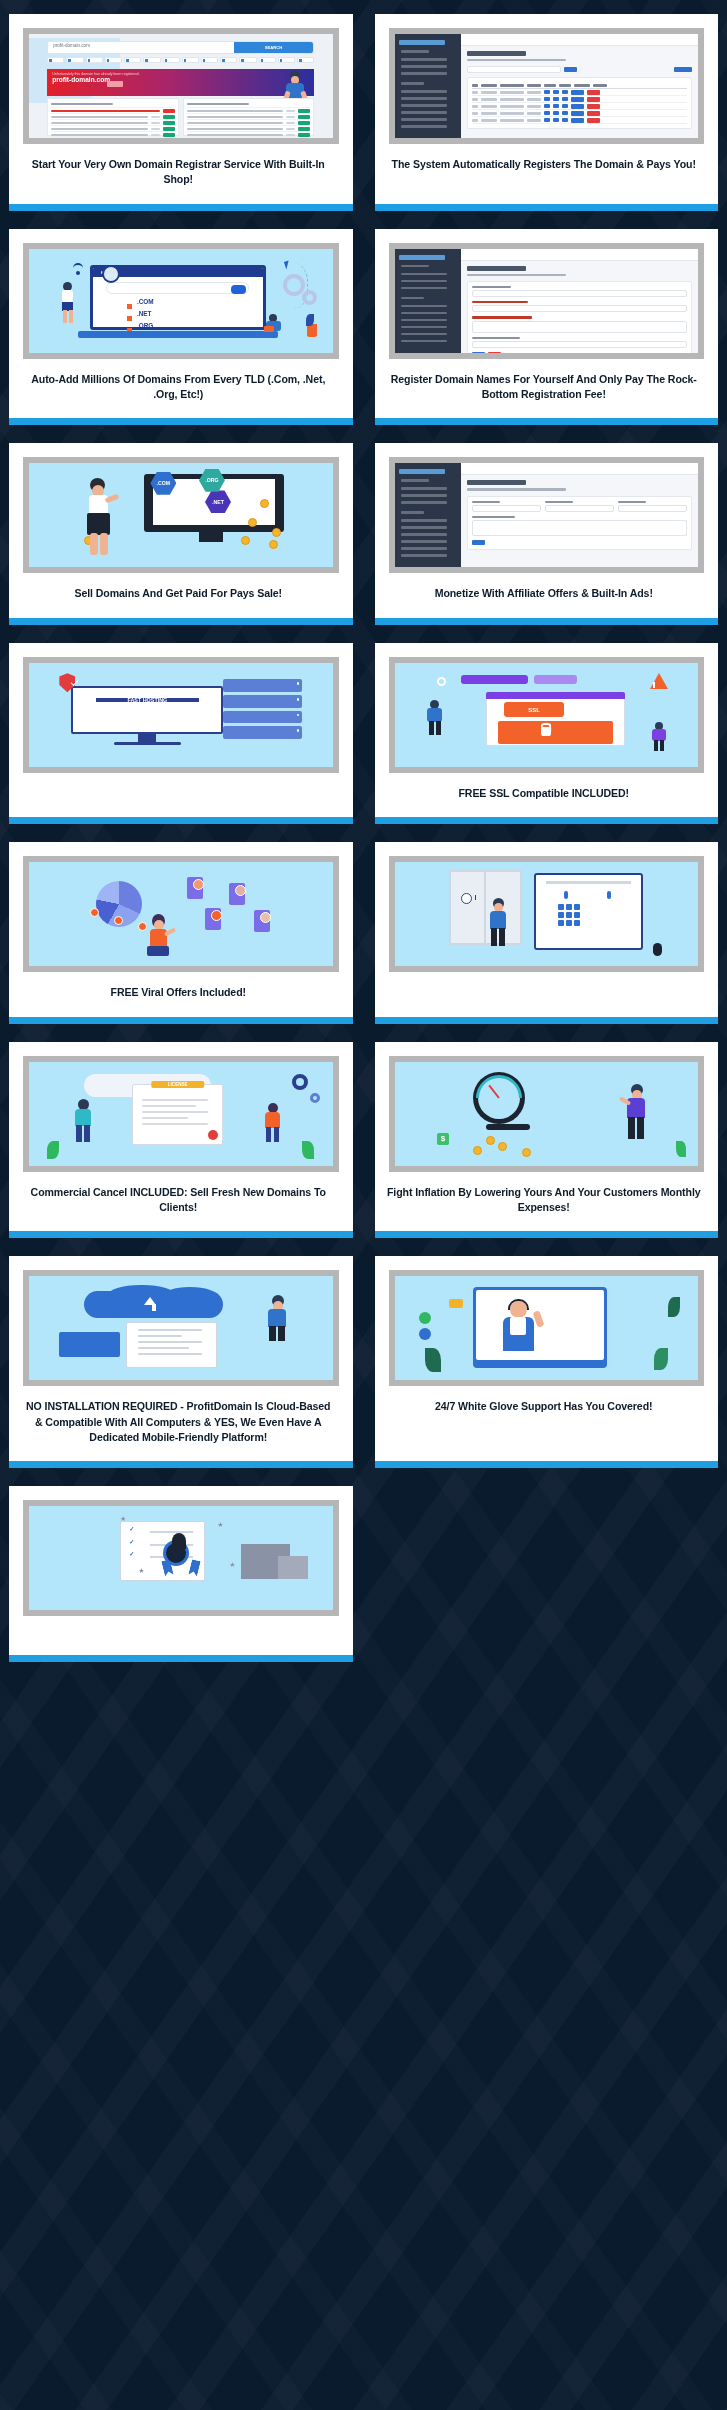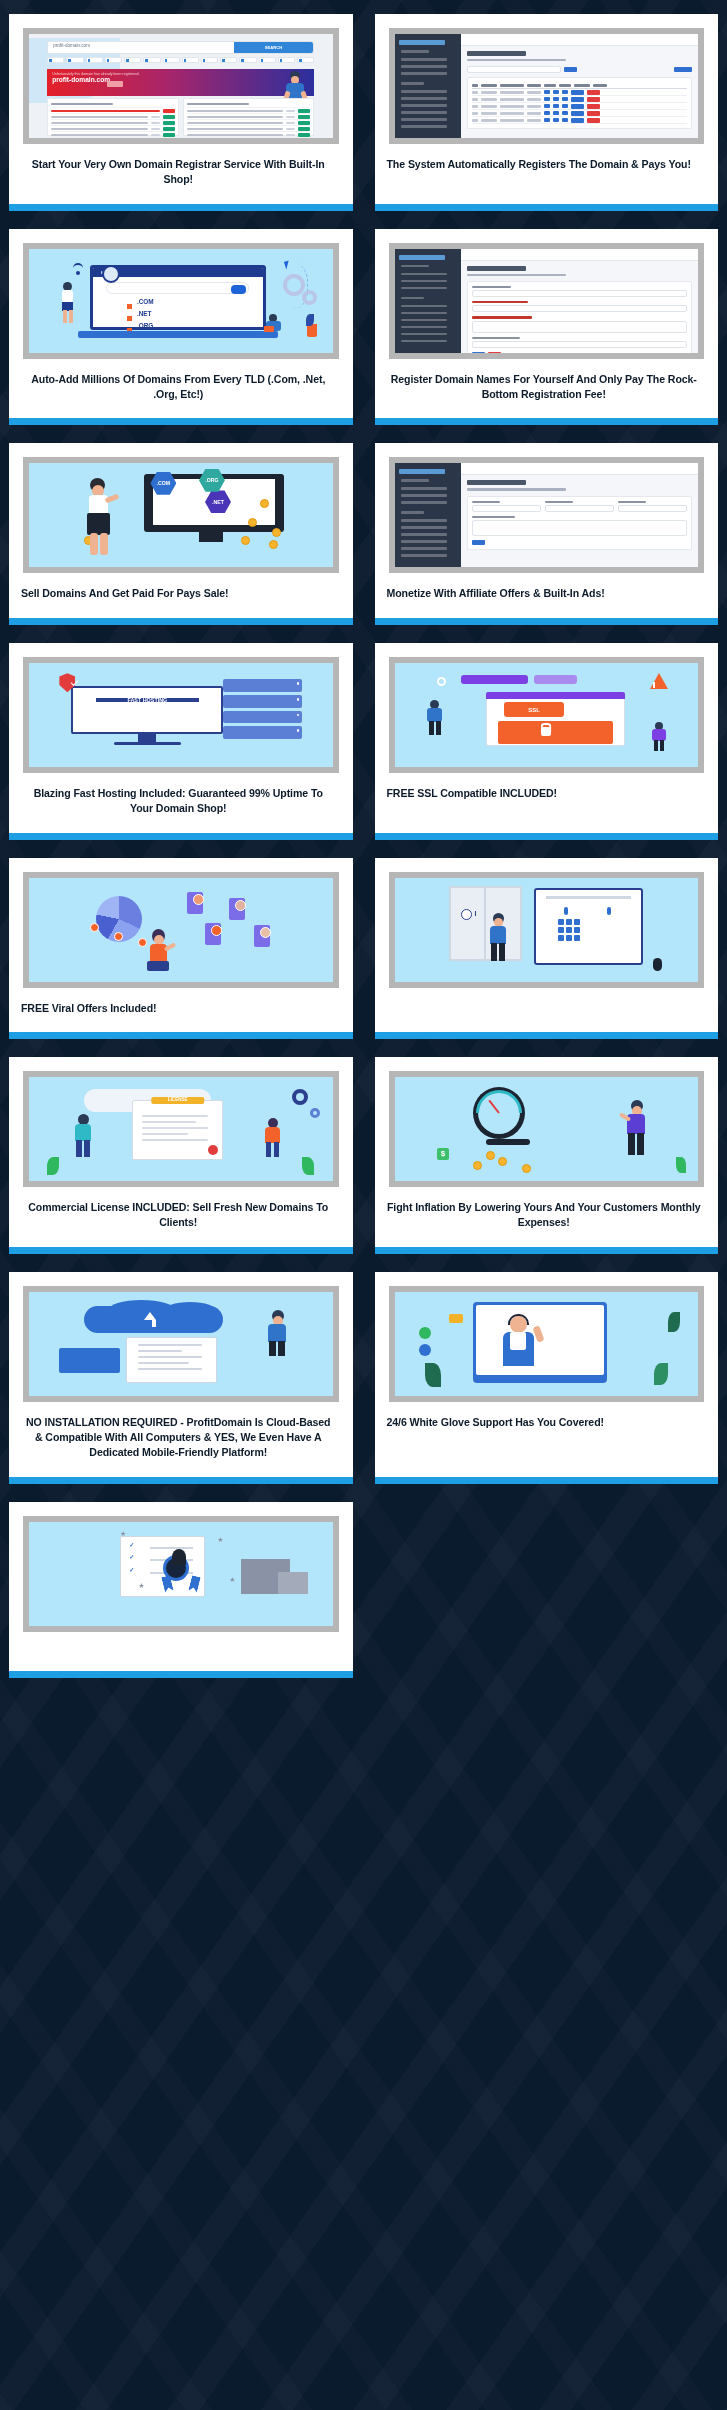--- a/index.html
+++ b/index.html
@@ -62,21 +62,21 @@
     display: block;
   }
 
   .shot.light { background: #b3e5fb; }
   .shot.app   { background: #f3f5f9; }
 
   .card-caption {
     flex: 1;
     display: flex;
     align-items: flex-start;
-    justify-content: flex-start;
+    justify-content: center;
     padding: 13px 17px 16px 12px;
   }
 
   .caption-text {
     font-family: "Liberation Sans", sans-serif;
     font-weight: bold;
     font-size: 10.6px;
     line-height: 1.45;
     color: #0d1b2a;
     text-align: center;
@@ -660,23 +660,20 @@
             <div>FAST HOSTING</div>
           </div>
           <div class="ill" style="left:36%;top:68%;width:6%;height:8%;background:#2b3f8f;"></div>
           <div class="ill" style="left:28%;top:76%;width:22%;height:3%;background:#2b3f8f;border-radius:2px;"></div>
 
           <div class="shield" style="left:10%;top:10%;"></div>
           <div class="ill" style="left:14%;top:17%;width:7px;height:4px;border-left:1.6px solid #fff;border-bottom:1.6px solid #fff;transform:rotate(-45deg);"></div>
         </div>
       </div>
     </div>
-    <div class="card-caption">
-      <div class="caption-text">Blazing Fast Hosting Included: Guaranteed 99% Uptime To Your Domain Shop!</div>
-    </div>
   </div>
 
   <div class="card">
     <div class="card-img-wrap">
       <div class="frame">
         <div class="shot light">
           <div class="ill" style="right:10%;top:10%;width:0;height:0;border-left:9px solid transparent;border-right:9px solid transparent;border-bottom:16px solid #f2622a;"></div>
           <div class="ill" style="right:14.2%;top:18%;width:1.6px;height:6px;background:#fff;"></div>
 
           <div class="ill" style="left:22%;top:12%;width:22%;height:8%;background:#7b3fe4;border-radius:3px;"></div>
@@ -822,21 +819,21 @@
             <div class="rect" style="left:4px;top:24px;width:5px;height:15px;background:#2b3f8f;"></div>
             <div class="rect" style="left:12px;top:24px;width:5px;height:15px;background:#2b3f8f;"></div>
           </div>
 
           <div class="ill" style="left:6%;bottom:6%;width:12px;height:18px;background:#2fb85f;border-radius:50% 0 50% 0;"></div>
           <div class="ill" style="right:6%;bottom:6%;width:12px;height:18px;background:#2fb85f;border-radius:0 50% 0 50%;"></div>
         </div>
       </div>
     </div>
     <div class="card-caption">
-      <div class="caption-text">Commercial License INCLUDED: Sell Fresh New Domains To Clients!</div>
+      <div class="caption-text">Commercial Cancel INCLUDED: Sell Fresh New Domains To Clients!</div>
     </div>
   </div>
 
   <div class="card">
     <div class="card-img-wrap">
       <div class="frame">
         <div class="shot light">
           <div class="gauge" style="left:26%;top:10%;width:52px;height:52px;">
             <div class="inner"></div>
             <div class="arc"></div>
@@ -926,21 +923,21 @@
           <div class="badge-ico" style="left:8%;top:34%;width:12px;height:12px;background:#2fb85f;"></div>
           <div class="badge-ico" style="left:8%;top:50%;width:12px;height:12px;background:#2f6fd0;"></div>
 
           <div class="leaf" style="left:10%;bottom:8%;width:16px;height:24px;background:#1f6b4f;"></div>
           <div class="leaf" style="right:10%;bottom:10%;width:14px;height:22px;background:#2b8f63;border-radius:50% 0 50% 0;"></div>
           <div class="leaf" style="right:6%;top:20%;width:12px;height:20px;background:#1f6b4f;border-radius:50% 0 50% 0;"></div>
         </div>
       </div>
     </div>
     <div class="card-caption">
-      <div class="caption-text">24/6 White Glove Support Has You Covered!</div>
+      <div class="caption-text">24/7 White Glove Support Has You Covered!</div>
     </div>
   </div>
 
   <div class="card">
     <div class="card-img-wrap">
       <div class="frame">
         <div class="shot light">
           <div class="ill" style="left:30%;top:14%;width:28%;height:58%;background:#ffffff;border:1.5px solid #cfd8e2;border-radius:2px;"></div>
           <div class="check" style="left:33%;top:22%;">✓</div>
           <div class="check" style="left:33%;top:34%;">✓</div>

